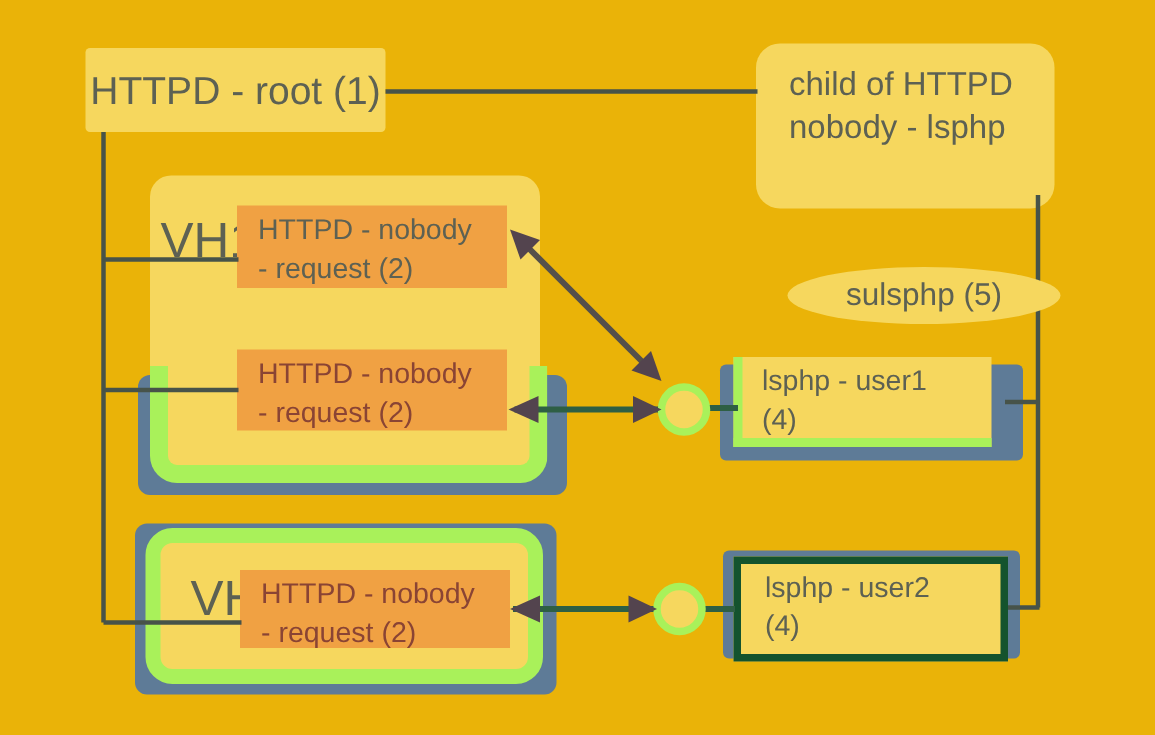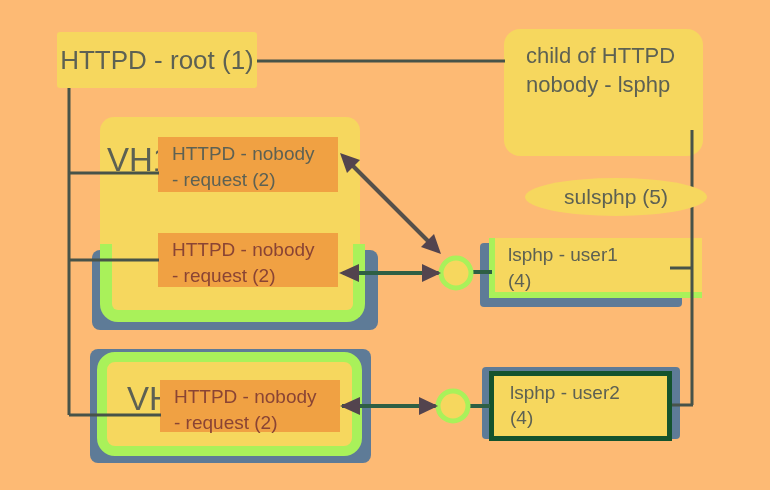--- a/index.html
+++ b/index.html
@@ -1,46 +1,46 @@
 <!DOCTYPE html>
 <html><head>
 <meta charset="utf-8">
 <style>
   html,body{margin:0;padding:0;background:#0A9391;}
-  #canvas{position:relative;width:770px;height:490px;background:#fdba74;overflow:hidden;
+  #canvas{position:relative;width:770px;height:490px;background:#eab308;overflow:hidden;
           font-family:"Liberation Sans",sans-serif;color:#5D6153;}
   .abs{position:absolute;}
   .yellow{background:#F6D75E;}
   .slate{background:#5E7B97;border-radius:8px;}
   .orange{background:#F0A143;font-size:19px;line-height:26px;padding:4px 0 0 14px;box-sizing:border-box;color:#5D6153;}
   .orange.red{color:#8A4434;}
   .label{font-size:33px;color:#5D6153;}
 
   #root-box{left:57px;top:32px;width:200px;height:56px;border-radius:3px;
             font-size:26px;line-height:56px;text-align:center;}
-  #child-box{left:504px;top:29px;width:199px;height:127px;border-radius:16px;
+  #child-box{left:504px;top:29px;width:199px;height:110px;border-radius:16px;
              font-size:22px;line-height:29px;padding:12px 0 0 22px;box-sizing:border-box;}
 
   #vh1-shadow{left:92px;top:250px;width:286px;height:80px;}
   #vh1-box{left:100px;top:117px;width:260px;height:196px;border-radius:14px;}
   #vh1-frame{left:100px;top:244px;width:265px;height:78px;box-sizing:border-box;
              border-left:12px solid #A9F15A;border-right:12px solid #A9F15A;
              border-bottom:12px solid #A9F15A;border-radius:0 0 18px 18px;}
   #vh1-label{left:107px;top:141px;}
   #req-a{left:158px;top:137px;width:180px;height:55px;}
   #req-b{left:158px;top:233px;width:180px;height:54px;}
 
   #vh2-shadow{left:90px;top:349px;width:281px;height:114px;}
   #vh2-box{left:97px;top:352px;width:265px;height:104px;background:#F6D75E;
            border:10px solid #A9F15A;border-radius:18px;box-sizing:border-box;}
   #vh2-label{left:127px;top:380px;}
   #req-c{left:160px;top:380px;width:180px;height:52px;}
 
   #user1-shadow{left:480px;top:243px;width:202px;height:64px;border-radius:4px;}
-  #user1-box{left:489px;top:238px;width:213px;height:60px;box-sizing:border-box;
+  #user1-box{left:489px;top:238px;width:172px;height:60px;box-sizing:border-box;
              border-left:6px solid #A9F15A;border-bottom:6px solid #A9F15A;
              font-size:19px;line-height:26px;padding:4px 0 0 13px;}
   #user2-shadow{left:482px;top:367px;width:198px;height:72px;border-radius:4px;}
   #user2-box{left:489px;top:371px;width:183px;height:70px;box-sizing:border-box;
              border:5px solid #14532d;font-size:19px;line-height:25px;padding:4px 0 0 16px;}
 
   #sulsphp{left:525px;top:178px;width:182px;height:38px;border-radius:50%;
            text-align:center;font-size:21px;line-height:38px;}
 
   #connector-layer{left:0;top:0;pointer-events:none;}

